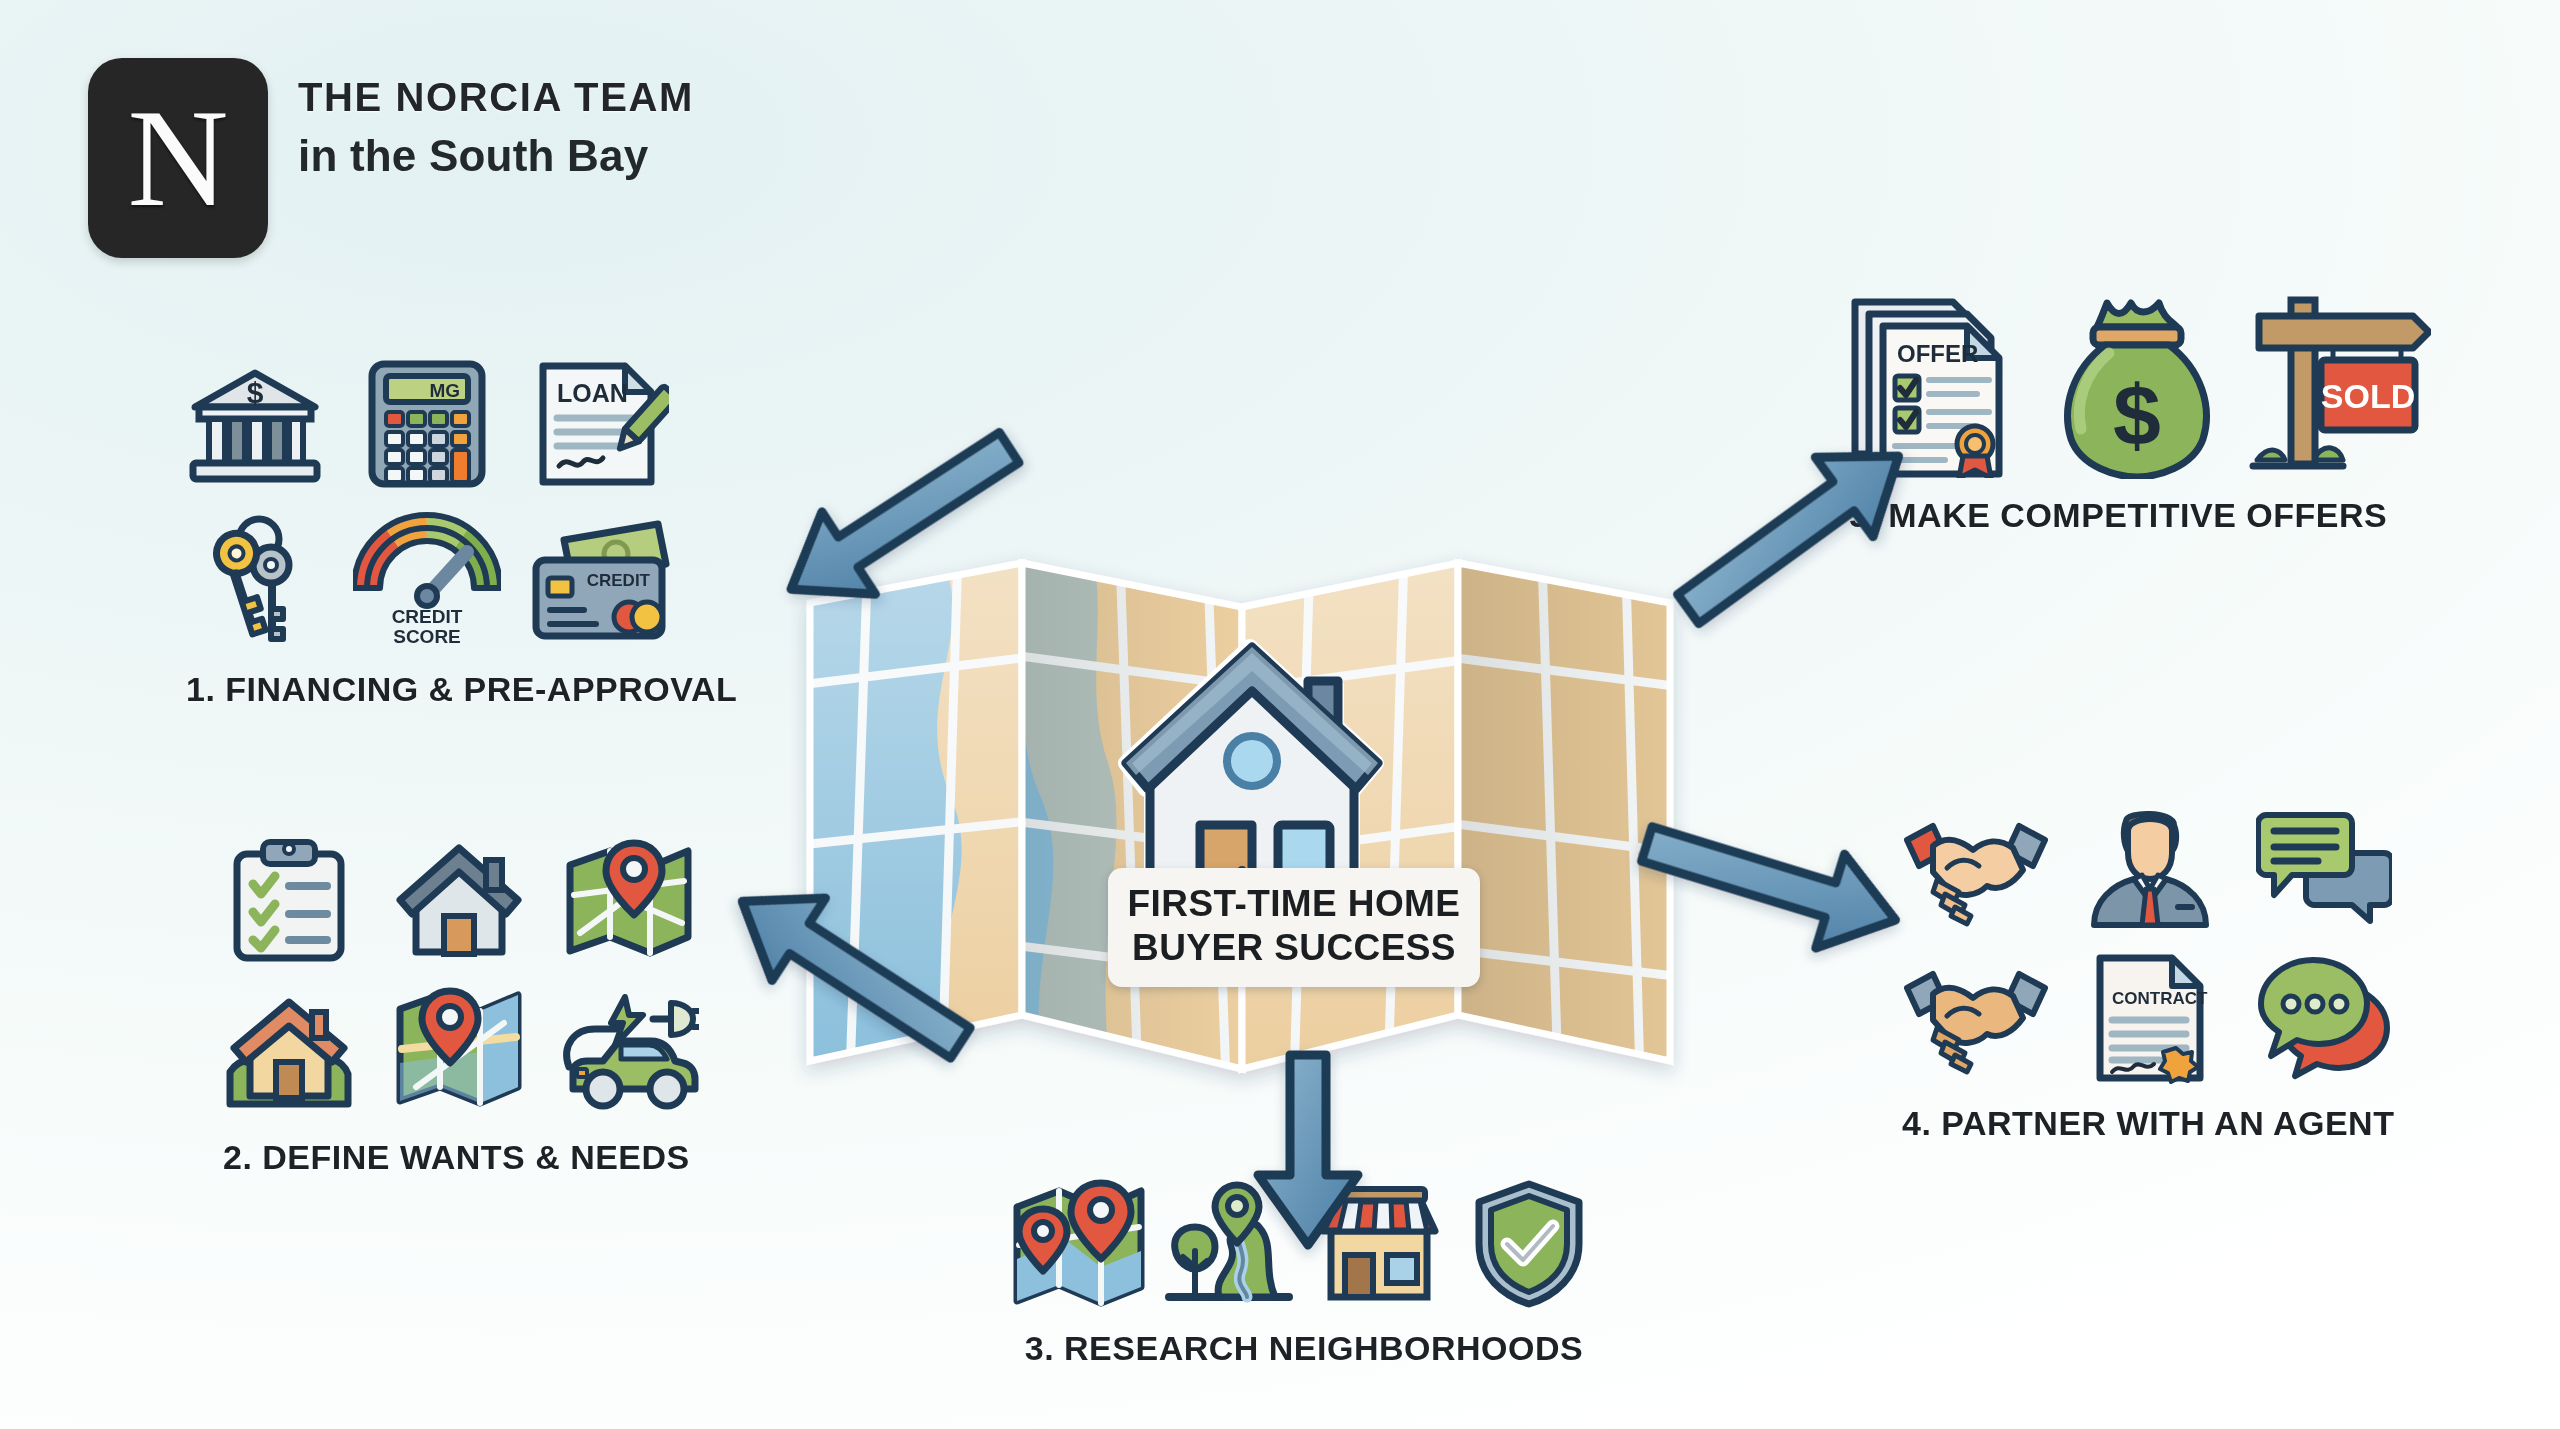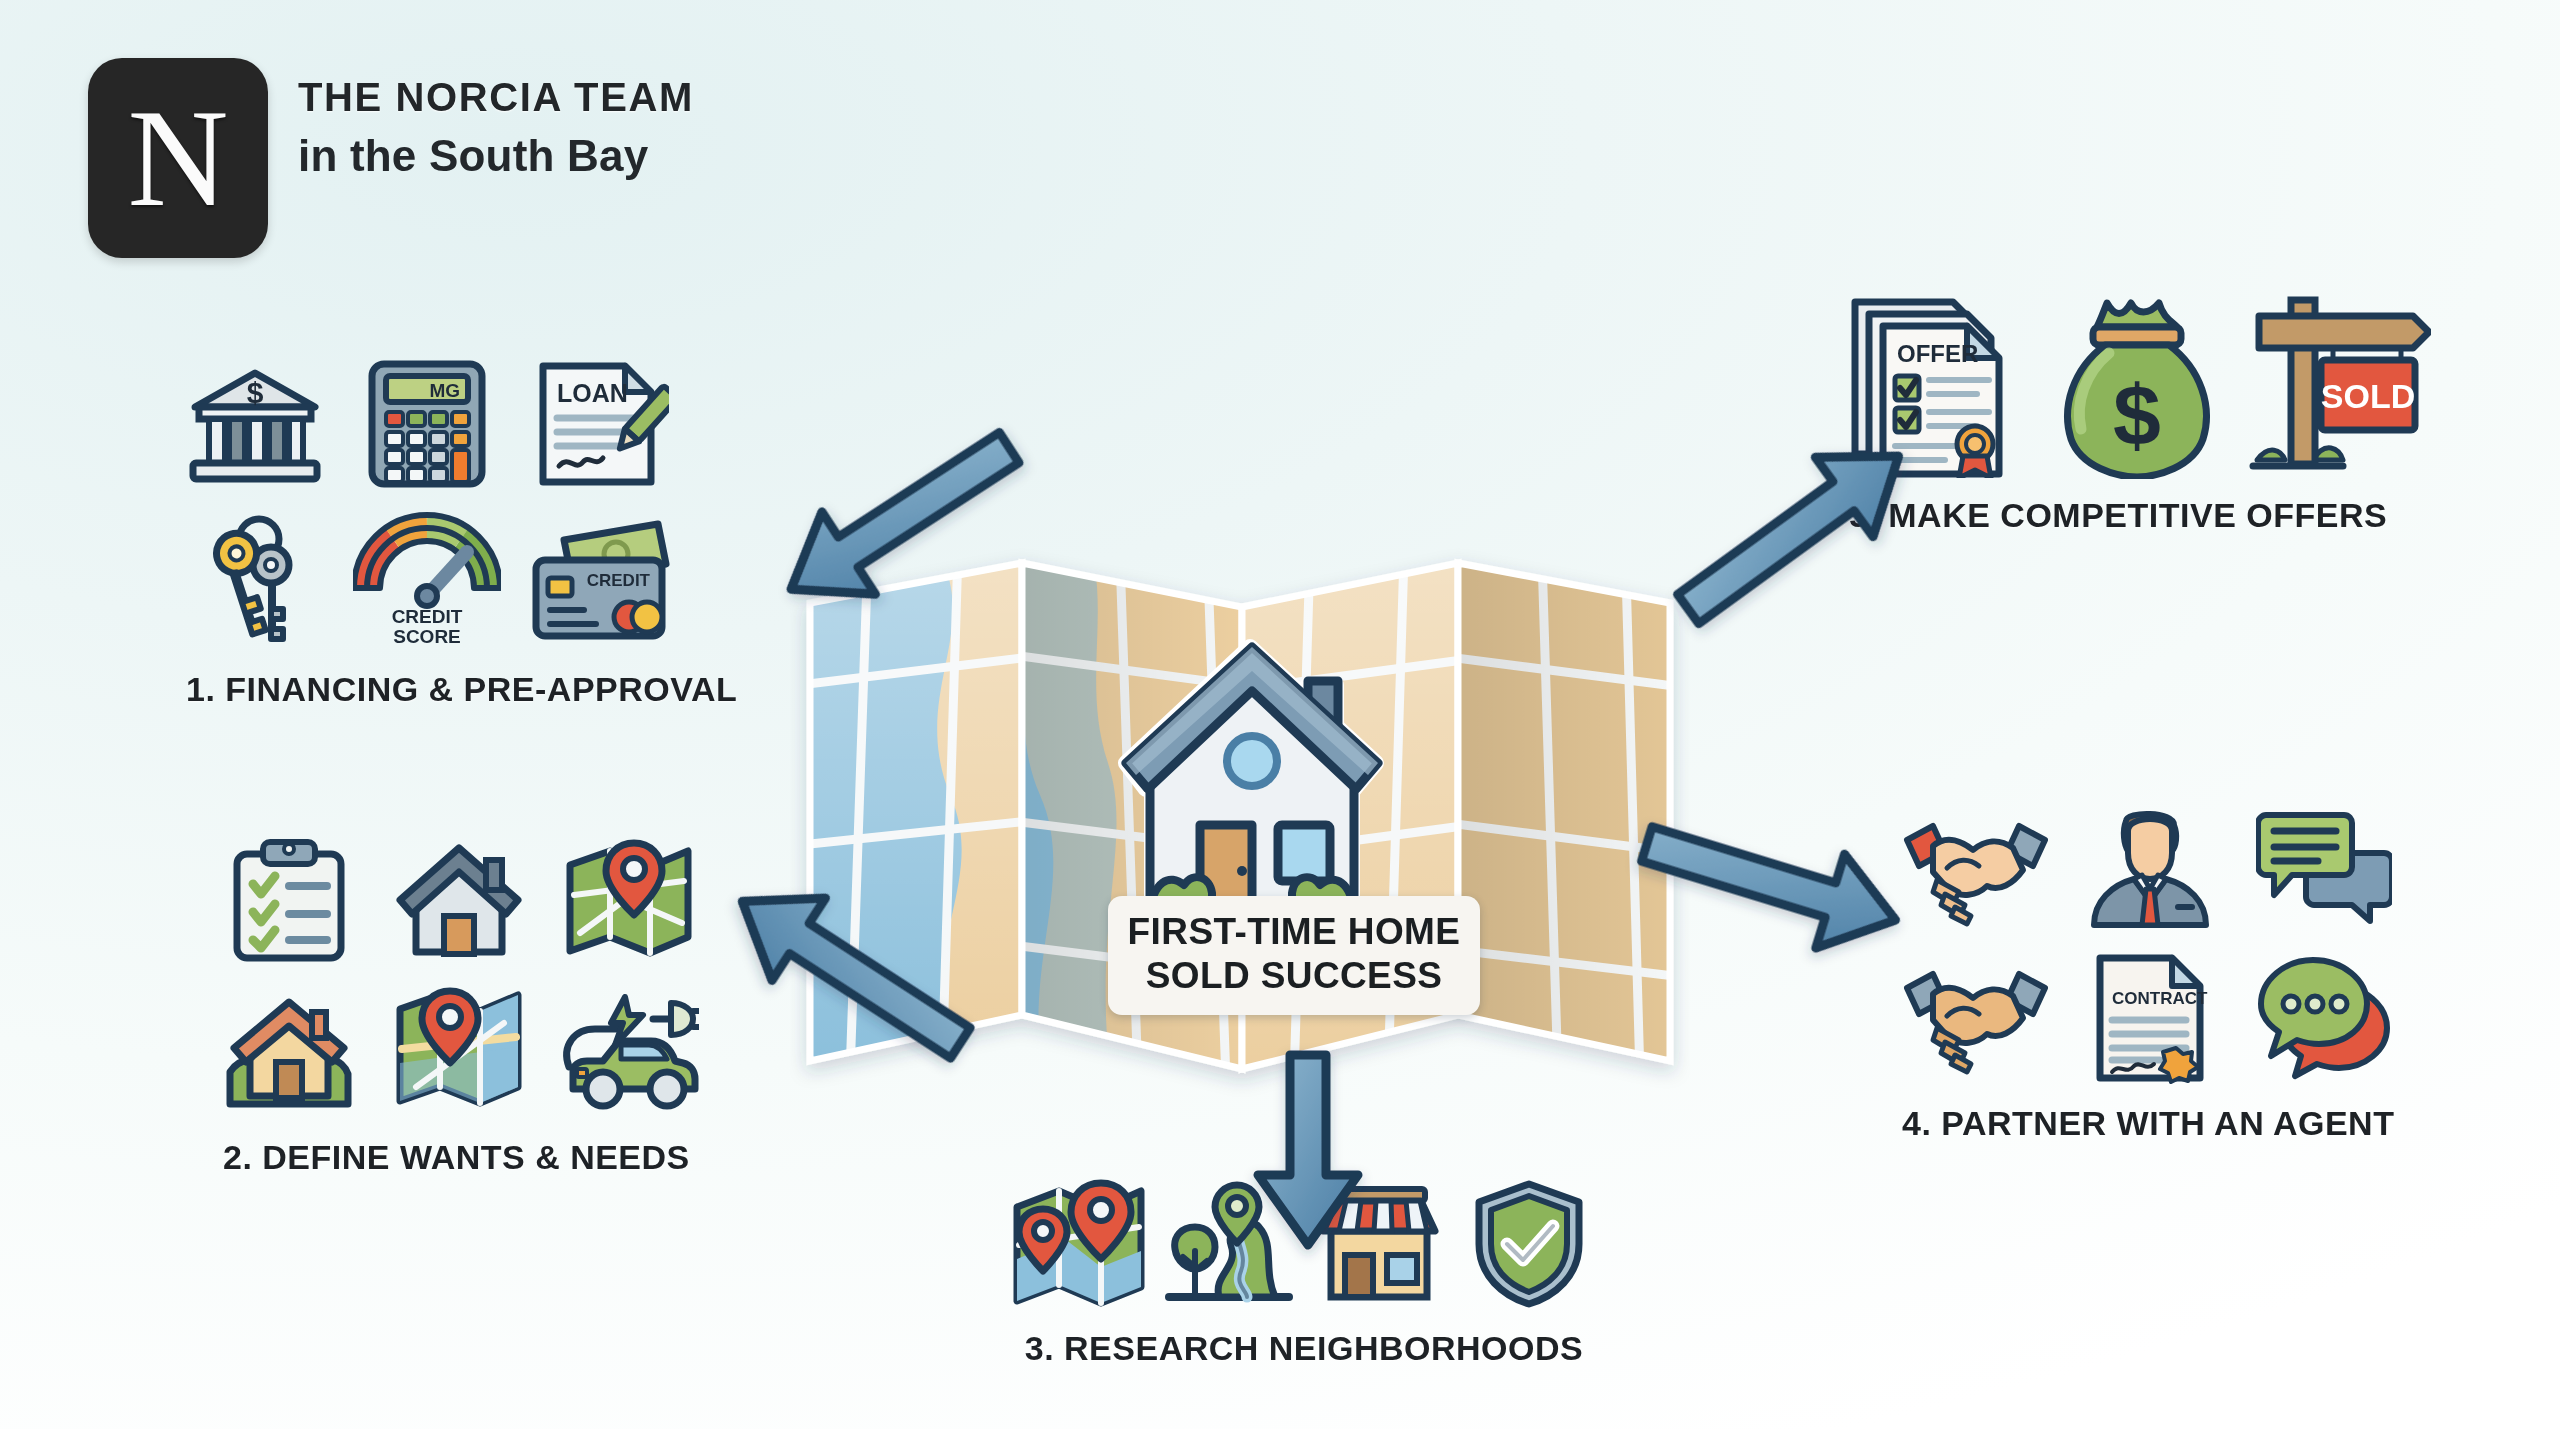--- a/index.html
+++ b/index.html
@@ -88,21 +88,20 @@
     position: absolute;
     left: 1108px;
     top: 868px;
     width: 372px;
     padding: 14px 18px 18px;
     background: #f7f5f1;
     border-radius: 14px;
     text-align: center;
     box-shadow: 0 3px 8px rgba(25,45,70,0.22);
     z-index: 6;
-    margin-top: 28px;
   }
   .center-label .cl-line {
     display: block;
     font-size: 37px;
     font-weight: bold;
     color: #1b1f22;
     letter-spacing: 0.4px;
     line-height: 1.18;
   }
 
@@ -286,21 +285,21 @@
         <circle cx="120" cy="286" r="5" fill="#1f3a54"></circle>
         <rect x="156" y="240" width="52" height="56" rx="4" fill="#a9d8ef" stroke="#1f3a54" stroke-width="9"></rect>
         <path d="M28,330 C30,296 48,288 62,300 C72,286 88,292 90,308 L90,330 Z" fill="#8cb45a" stroke="#1f3a54" stroke-width="8" stroke-linejoin="round"></path>
         <path d="M232,330 C230,296 212,288 198,300 C188,286 172,292 170,308 L170,330 Z" fill="#8cb45a" stroke="#1f3a54" stroke-width="8" stroke-linejoin="round"></path>
       </g>
     </svg>
   </div>
 
   <div class="center-label">
     <span class="cl-line">FIRST-TIME HOME</span>
-    <span class="cl-line">SOLD SUCCESS</span>
+    <span class="cl-line">BUYER SUCCESS</span>
   </div>
 
   <svg class="arrow-layer" viewBox="0 0 2560 1429" xmlns="http://www.w3.org/2000/svg" aria-hidden="true">
     <defs>
       <linearGradient id="arrGrad" x1="0" y1="0" x2="1" y2="1">
         <stop offset="0" stop-color="#8fb7d0"></stop>
         <stop offset="1" stop-color="#4a7da4"></stop>
       </linearGradient>
       <filter id="arrShadow" x="-40%" y="-40%" width="180%" height="180%">
         <feDropShadow dx="0" dy="5" stdDeviation="6" flood-color="#1f3a54" flood-opacity="0.22"></feDropShadow>

